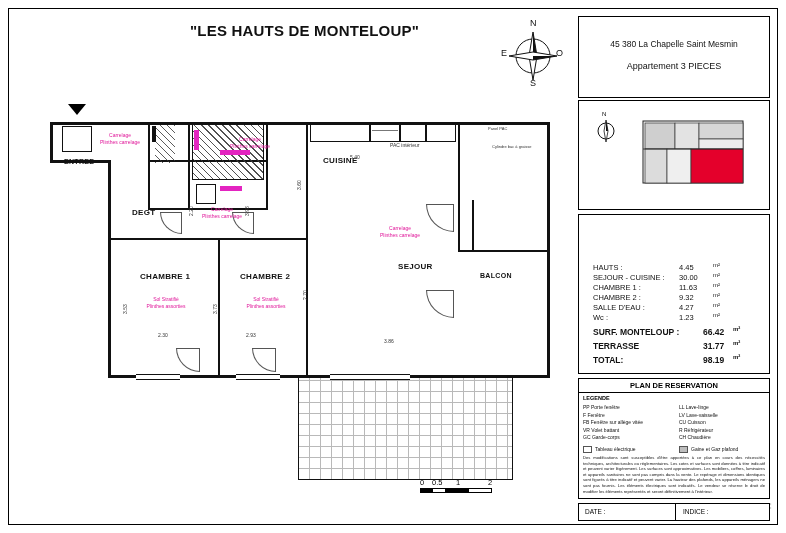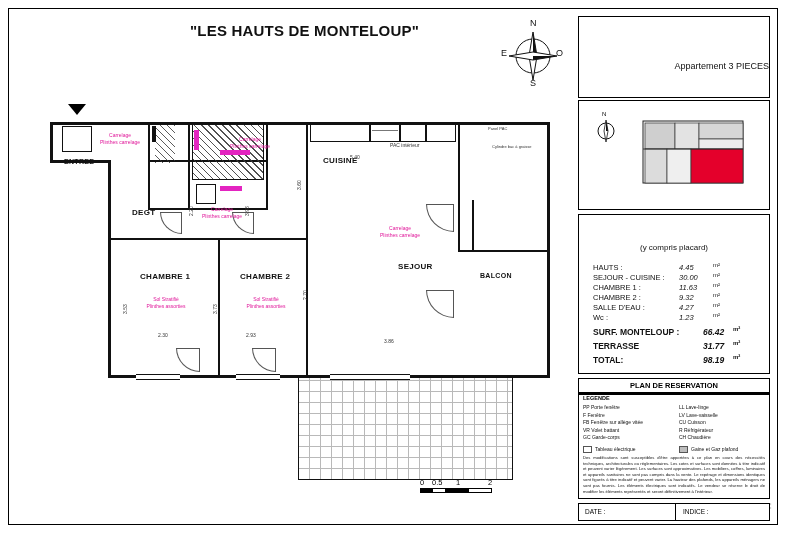--- a/index.html
+++ b/index.html
@@ -20,41 +20,41 @@
   .compass .lab{position:absolute;font-size:9px;color:#111;}
   .compass .n{left:30px;top:0px;}
   .compass .s{left:30px;top:60px;}
   .compass .e{left:1px;top:30px;}
   .compass .o{left:56px;top:30px;}
 
   
   .box{position:absolute;border:1px solid #000;box-sizing:border-box;background:#fff;}
   #box-address{left:578px;top:16px;width:192px;height:82px;}
   #box-address .l1{position:absolute;left:0;right:0;top:22px;text-align:center;font-size:8.5px;color:#111;}
-  #box-address .l2{position:absolute;left:0;right:0;top:44px;text-align:right;font-size:9px;color:#111;}
+  #box-address .l2{position:absolute;left:0;right:0;top:44px;text-align:center;font-size:9px;color:#111;}
   #box-address .l3{position:absolute;left:0;right:0;top:61px;text-align:center;font-size:9px;color:#111;}
 
   #box-situation{left:578px;top:100px;width:192px;height:110px;}
   .mini-compass{position:absolute;left:14px;top:12px;width:26px;height:30px;}
   .mini-compass .mn{position:absolute;left:9px;top:-2px;font-size:6px;}
   .mini-plan{position:absolute;left:50px;top:12px;width:128px;height:84px;background:#fff;}
 
   #box-surfaces{left:578px;top:214px;width:192px;height:160px;}
   #box-surfaces .t1{position:absolute;left:0;right:0;top:12px;text-align:center;font-size:11px;font-weight:bold;color:#111;}
   #box-surfaces .t2{position:absolute;left:0;right:0;top:28px;text-align:center;font-size:8px;color:#111;}
   .srow{position:absolute;left:14px;width:168px;font-size:7.5px;color:#111;}
   .srow .k{position:absolute;left:0;top:0;}
-  .srow .v{position:absolute;left:86px;top:0;font-style:italic;}
+  .srow .v{position:absolute;left:86px;top:0;}
   .srow .u{position:absolute;left:120px;top:-1px;font-size:6px;}
   .srow.bold{font-weight:bold;font-size:8.5px;}
   .srow.bold .v{left:110px;}
   .srow.bold .u{left:140px;}
 
   #box-legend{left:578px;top:378px;width:192px;height:121px;}
-  #box-legend .hdr{position:absolute;left:0;right:0;top:0;height:13px;border-bottom:3px solid #000000;text-align:center;font-size:7.5px;font-weight:bold;line-height:13px;}
+  #box-legend .hdr{position:absolute;left:0;right:0;top:0;height:13px;border-bottom:1px solid #000000;text-align:center;font-size:7.5px;font-weight:bold;line-height:13px;}
   #box-legend .lg{position:absolute;left:4px;top:16px;font-size:5.5px;font-weight:bold;}
   .lgcol{position:absolute;font-size:5px;color:#111;line-height:7.5px;}
   .lgcol.a{left:4px;top:25px;width:92px;}
   .lgcol.b{left:100px;top:25px;width:90px;}
   .lgnote{position:absolute;left:4px;right:4px;top:76px;font-size:4.2px;color:#111;line-height:5.6px;text-align:justify;}
   .swatch{display:inline-block;width:7px;height:5px;border:1px solid #555;background:#bdbdbd;vertical-align:middle;margin-right:3px;}
   .swatch2{display:inline-block;width:7px;height:5px;border:1px solid #555;background:#fff;vertical-align:middle;margin-right:3px;}
 
   #box-footer{left:578px;top:503px;width:192px;height:18px;}
   #box-footer .date{position:absolute;left:6px;top:4px;font-size:6.5px;}
@@ -102,20 +102,21 @@
       <polygon points="9,38 33,34 57,38 33,42" fill="#fff" stroke="#111" stroke-width="1"></polygon>
       <polygon points="33,38 57,38 33,42" fill="#111"></polygon>
     </svg>
     <span class="lab n">N</span>
     <span class="lab s">S</span>
     <span class="lab e">E</span>
     <span class="lab o">O</span>
   </div>
 
   <div class="box" id="box-address">
+    <div class="l1">45 380 La Chapelle Saint Mesmin</div>
     <div class="l2">Appartement 3 PIECES</div>
   </div>
 
   <div class="box" id="box-situation">
     <div class="mini-compass">
       <span class="mn">N</span>
       <svg width="26" height="30" viewBox="0 0 26 30">
         <circle cx="13" cy="18" r="8" fill="none" stroke="#111" stroke-width="1"></circle>
         <polygon points="13,7 15,18 13,29 11,18" fill="#fff" stroke="#111" stroke-width=".8"></polygon>
         <polygon points="13,7 15,18 13,18" fill="#111"></polygon>
@@ -130,21 +131,20 @@
         <rect x="70" y="26" width="44" height="10" fill="#ececec" stroke="#333" stroke-width=".7"></rect>
         <rect x="16" y="36" width="22" height="34" fill="#dcdcdc" stroke="#333" stroke-width=".7"></rect>
         <rect x="38" y="36" width="24" height="34" fill="#efefef" stroke="#333" stroke-width=".7"></rect>
         <rect x="62" y="36" width="52" height="34" fill="#e4002b" stroke="#333" stroke-width=".7"></rect>
         <line x1="14" y1="36" x2="114" y2="36" stroke="#222" stroke-width=".8"></line>
       </svg>
     </div>
   </div>
 
   <div class="box" id="box-surfaces">
-    <div class="t2">(y compris placard)</div>
 
     <div class="srow" style="top:48px">
       <span class="k">HAUTS :</span>
       <span class="v">4.45</span>
       <span class="u">m²</span>
     </div>
     <div class="srow" style="top:58px">
       <span class="k">SEJOUR - CUISINE :</span>
       <span class="v">30.00</span>
       <span class="u">m²</span>

